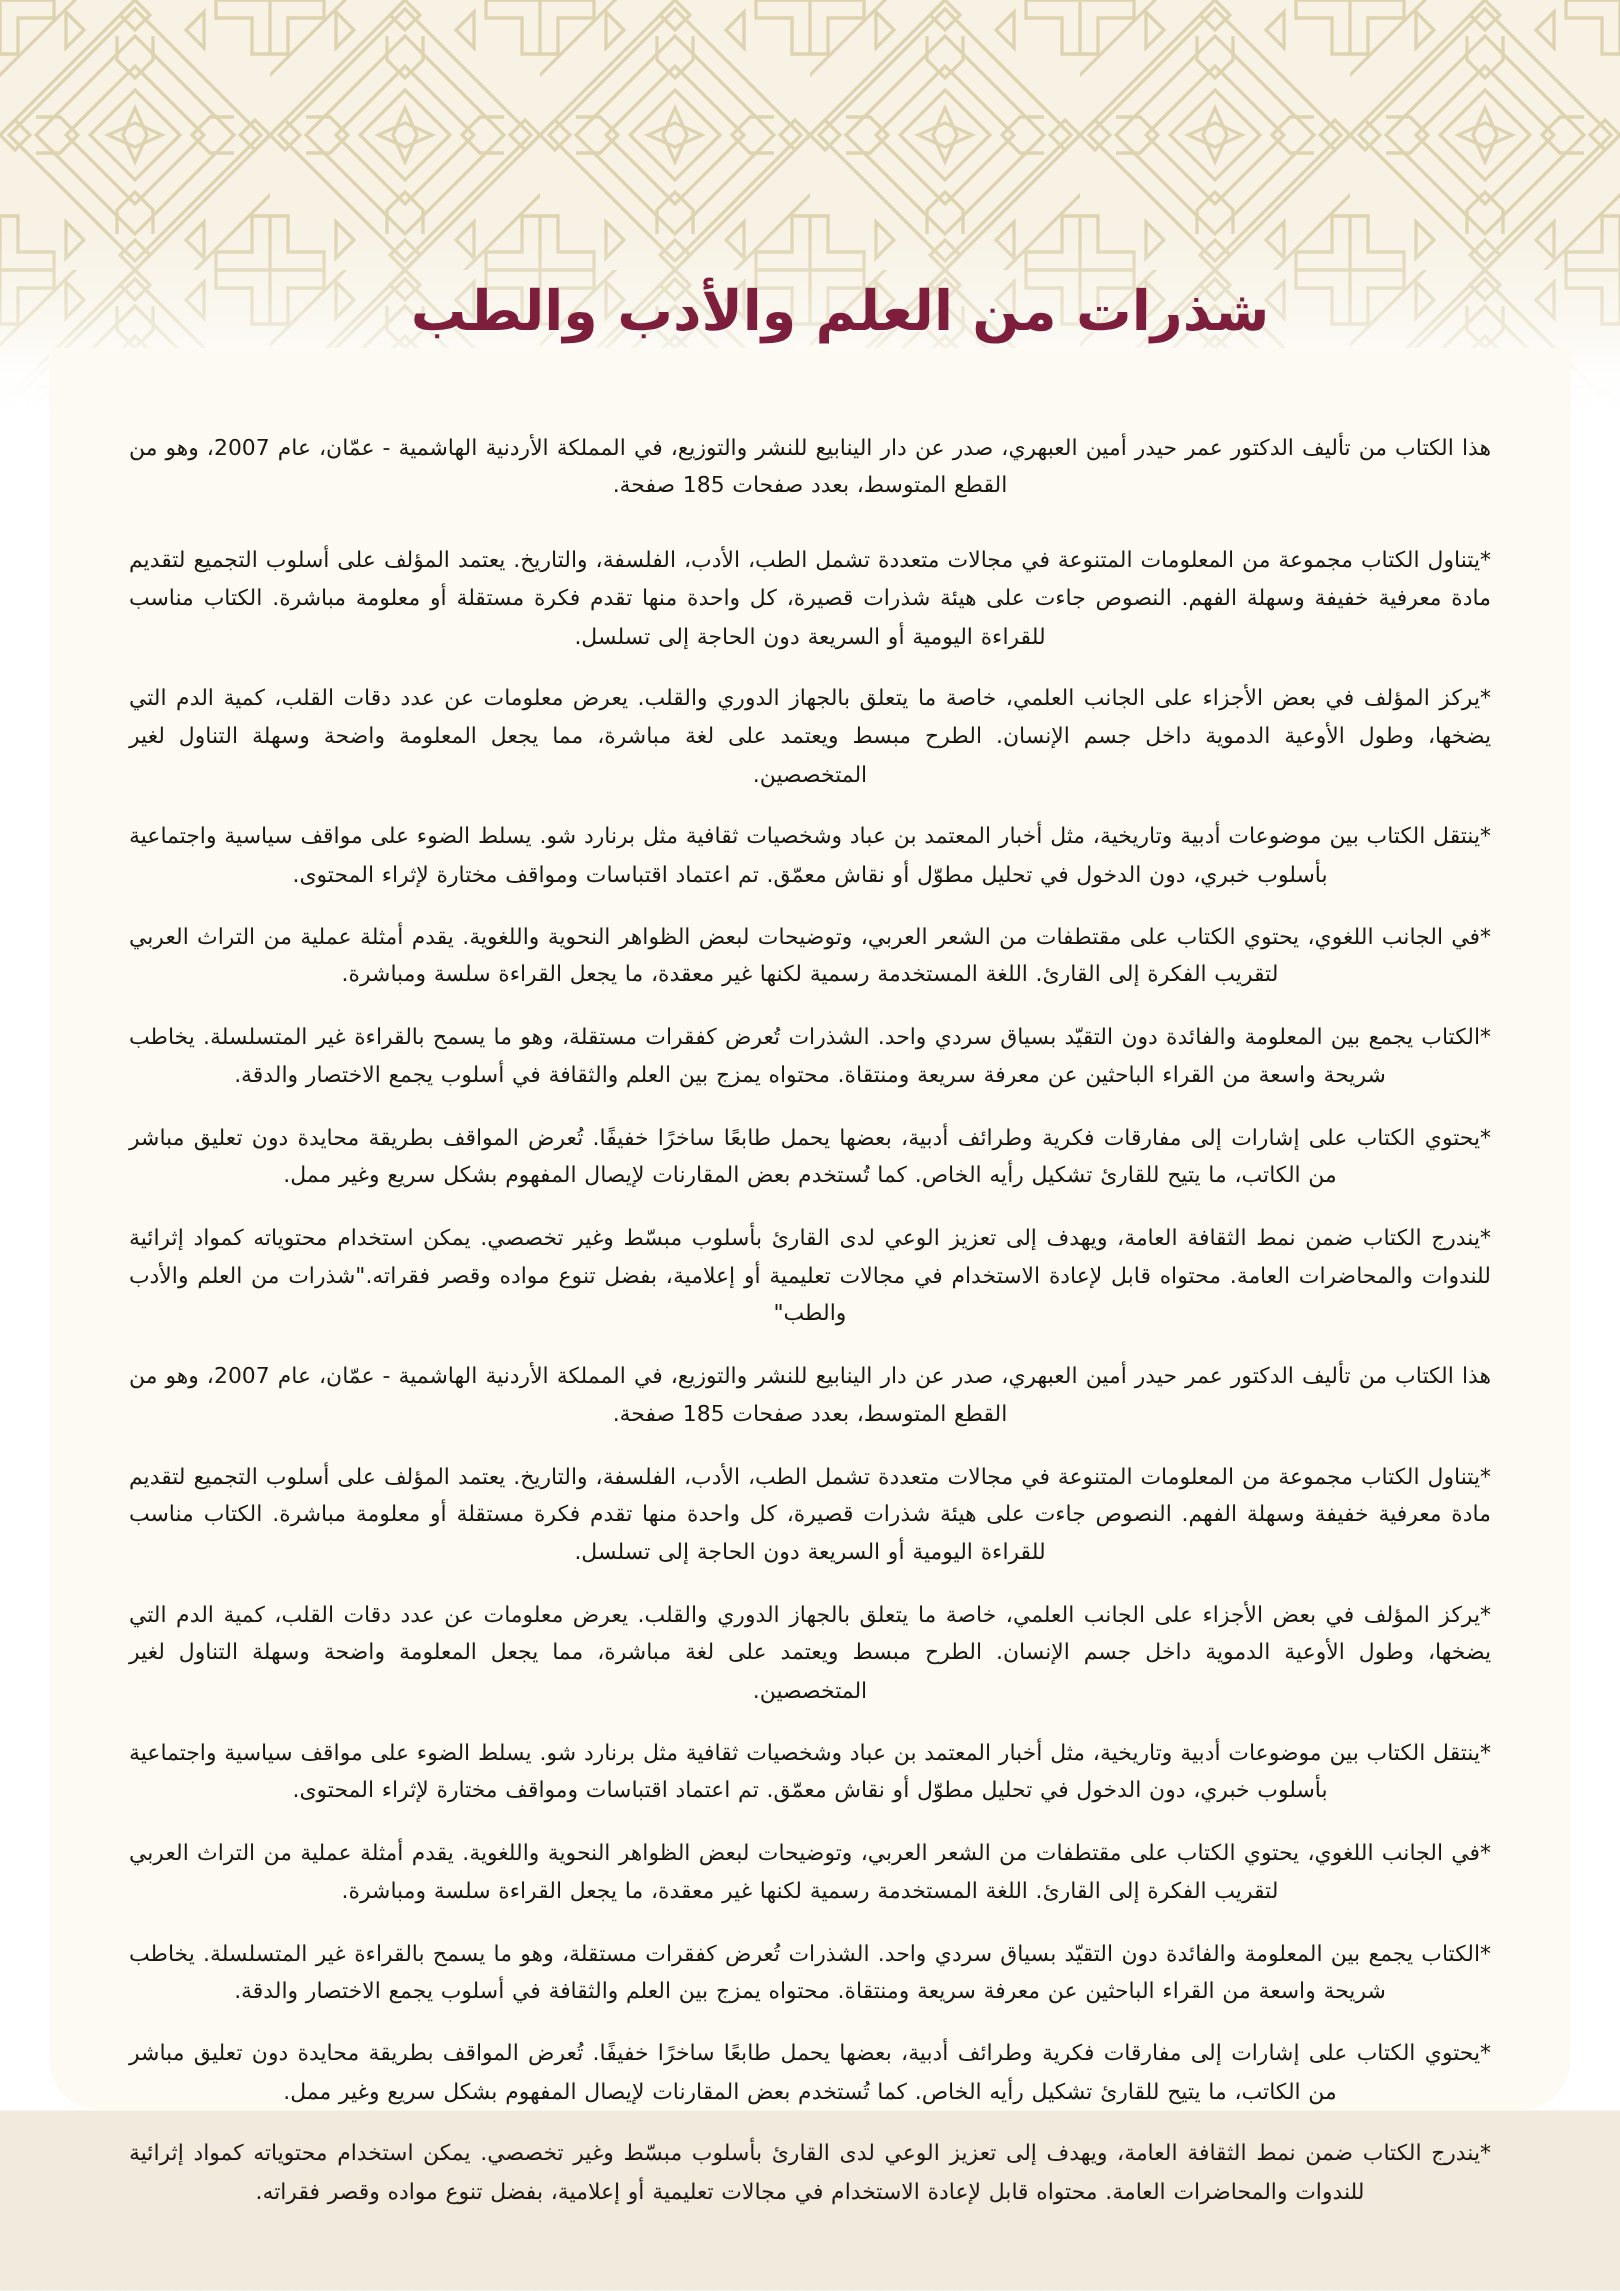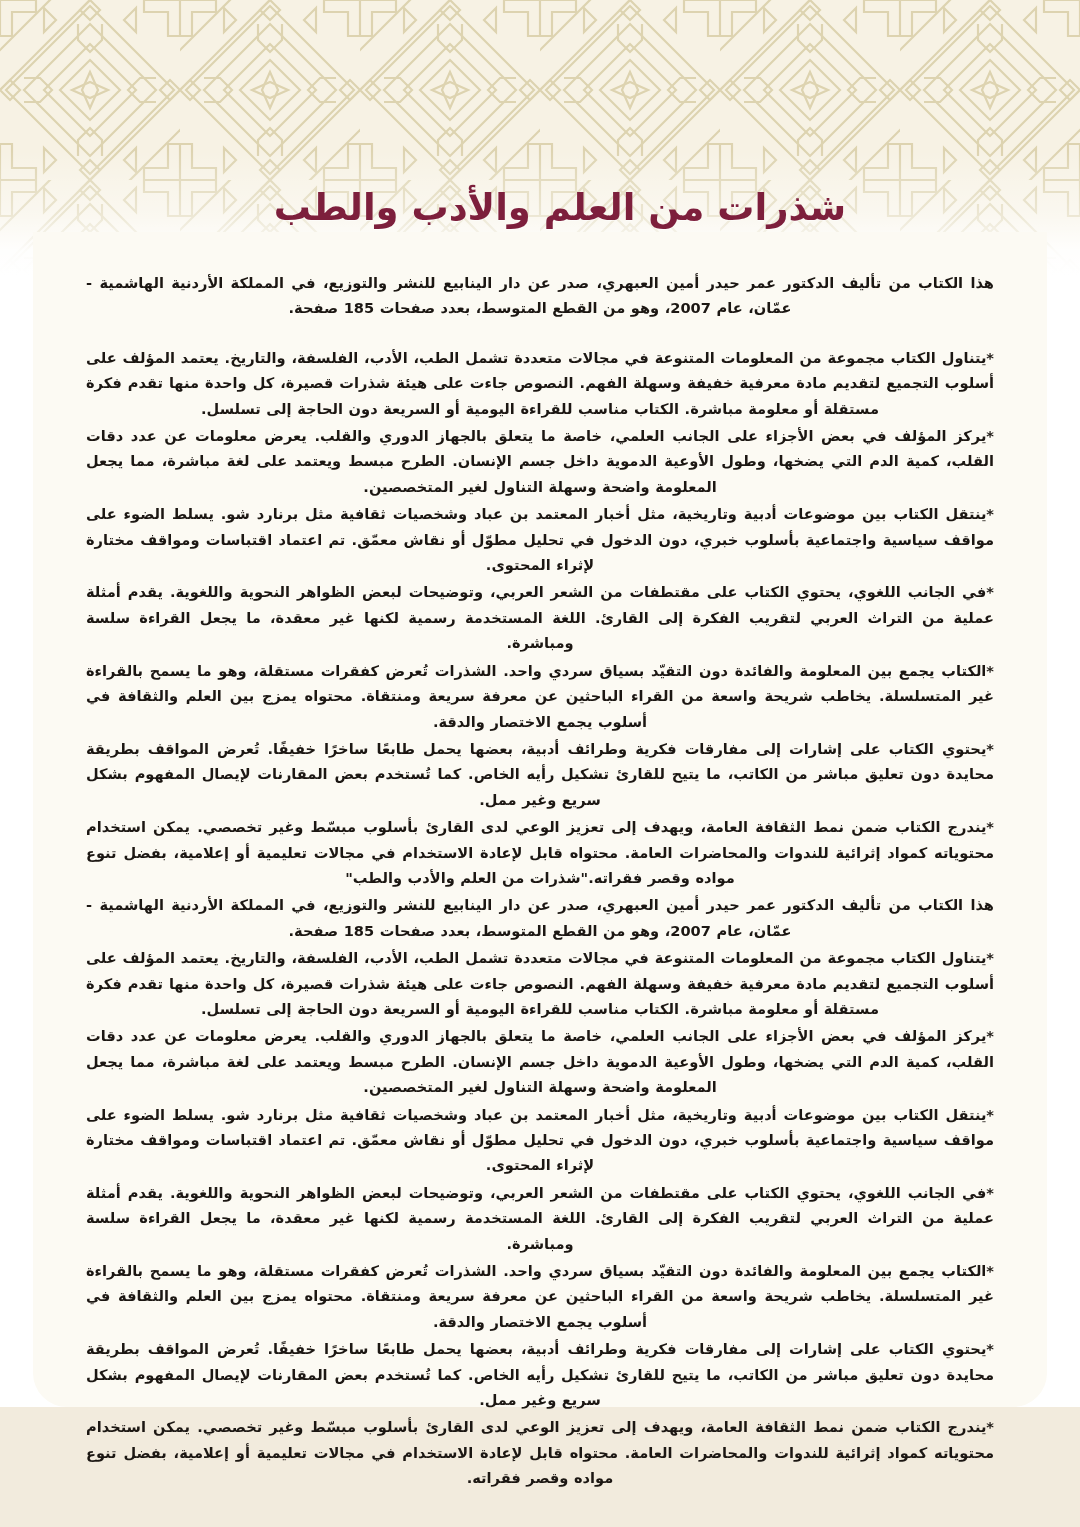--- a/index.html
+++ b/index.html
@@ -94,26 +94,25 @@
     left: 86px;
     direction: rtl;
     text-align: justify;
     text-align-last: center;
     color: #1c1713;
     font-size: 14.6px;
     line-height: 25.4px;
     font-family: "DejaVu Sans", "Liberation Sans", sans-serif;
   }
   .para {
-    margin: 0 0 0 0;
+    margin: 16px 0 0 0;
     direction: rtl;
     text-align: justify;
     text-align-last: center;
     word-spacing: 0.5px;
-    font-weight: bold;
   }
   .para.gap-after { margin-bottom: 24px; }
   .para.gap-small { margin-bottom: 2px; }
 </style>
 </head>
 <body style="background: rgb(242, 235, 221);">
 
 <div id="pattern-layer">
   <svg id="pattern-svg" viewBox="0 0 1080 1527" preserveAspectRatio="xMidYMid slice" aria-hidden="true">
     <defs>

